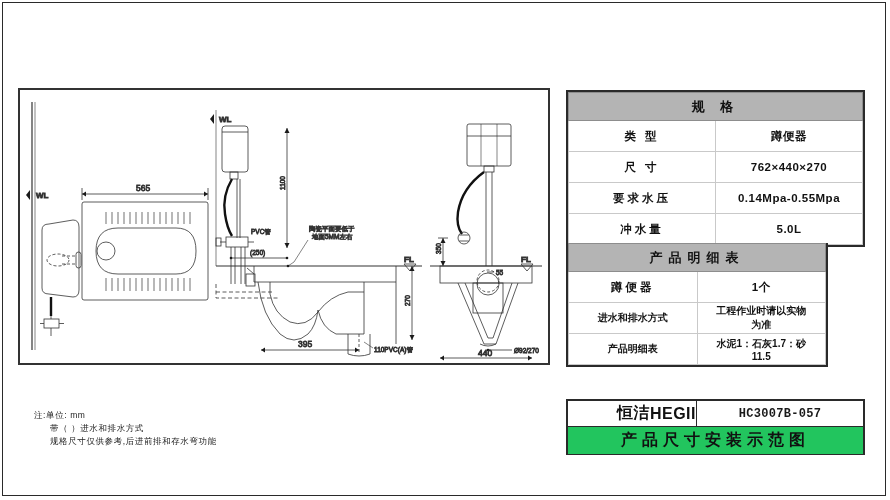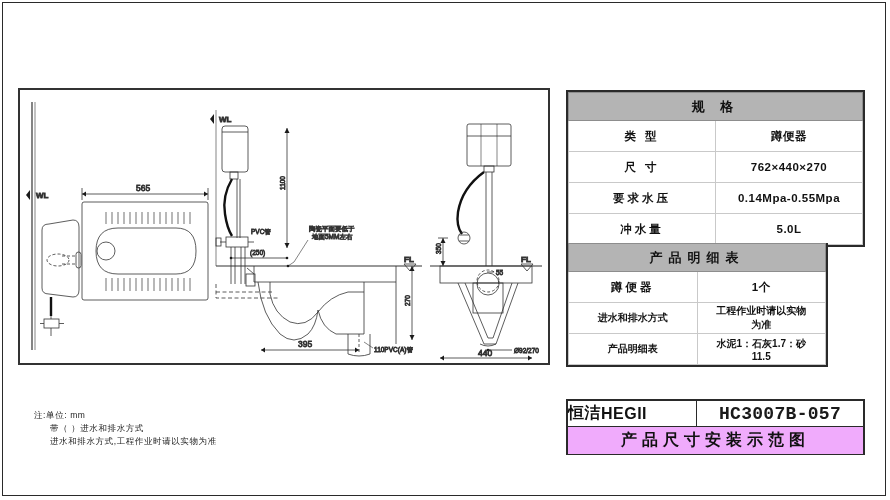--- a/index.html
+++ b/index.html
@@ -50,35 +50,35 @@
   table.spec td.val{letter-spacing:.5px;}
   table.spec td.val-tight{letter-spacing:0;font-size:10px;}
 
   
   .brand-box{
     position:absolute;left:566px;top:399px;width:299px;height:56px;
     border:2px solid #2a2a2a;box-sizing:border-box;background:#fff;
   }
   .brand-row{display:flex;height:25px;border-bottom:1.5px solid #2a2a2a;}
   .brand-logo{
-    width:128px;display:flex;align-items:center;justify-content:flex-start;
+    width:128px;display:flex;align-items:center;justify-content:flex-end;
     border-right:1.5px solid #2a2a2a;font-size:16px;font-weight:bold;
     letter-spacing:.5px;color:#111;
   }
   .brand-model-label{
     width:72px;display:flex;align-items:center;justify-content:center;
     border-right:1.5px solid #2a2a2a;font-size:12.5px;font-weight:bold;letter-spacing:5px;
   }
   .brand-model-val{
     flex:1;display:flex;align-items:center;justify-content:center;
-    font-size:18px;font-weight:bold;letter-spacing:.3px;
+    font-size:12px;font-weight:bold;letter-spacing:.3px;
     font-family:"Liberation Mono","DejaVu Sans Mono",monospace;
   }
   .brand-title{
-    height:27px;background:#f0abfc;display:flex;align-items:center;justify-content:center;
+    height:27px;background:#22c55e;display:flex;align-items:center;justify-content:center;
     font-size:16px;font-weight:bold;letter-spacing:5px;color:#111;
   }
 
   
   .dim{font-family:"Liberation Sans",sans-serif;font-size:8.5px;fill:#1a1a1a;}
   .dim-sm{font-family:"Liberation Sans",sans-serif;font-size:6.5px;fill:#1a1a1a;}
   .lbl{font-family:"Liberation Sans",sans-serif;font-size:8px;fill:#1a1a1a;font-weight:bold;}
 </style>
 </head>
 <body>
@@ -244,21 +244,21 @@
     <line x1="422" y1="270" x2="514" y2="270"></line>
     <path d="M422 270 L426 267.5 L426 272.5 Z" fill="#1a1a1a" stroke="none"></path>
     <path d="M514 270 L510 267.5 L510 272.5 Z" fill="#1a1a1a" stroke="none"></path>
     <text class="dim" x="460" y="268">440</text>
   </g>
 </svg>
 
 <div class="notes">
   <div>注:单位: mm</div>
   <div class="indent">带（ ）进水和排水方式</div>
-  <div class="indent">进水和排水方式,工程作业时请以实物为准</div>
+  <div class="indent">规格尺寸仅供参考,后进前排和存水弯功能</div>
 </div>
 
 <div class="spec-table">
   <table class="spec">
     <tbody>
       <tr>
         <td class="hdr" colspan="2">规  格</td>
       </tr>
       <tr>
         <td class="key">类  型</td>

